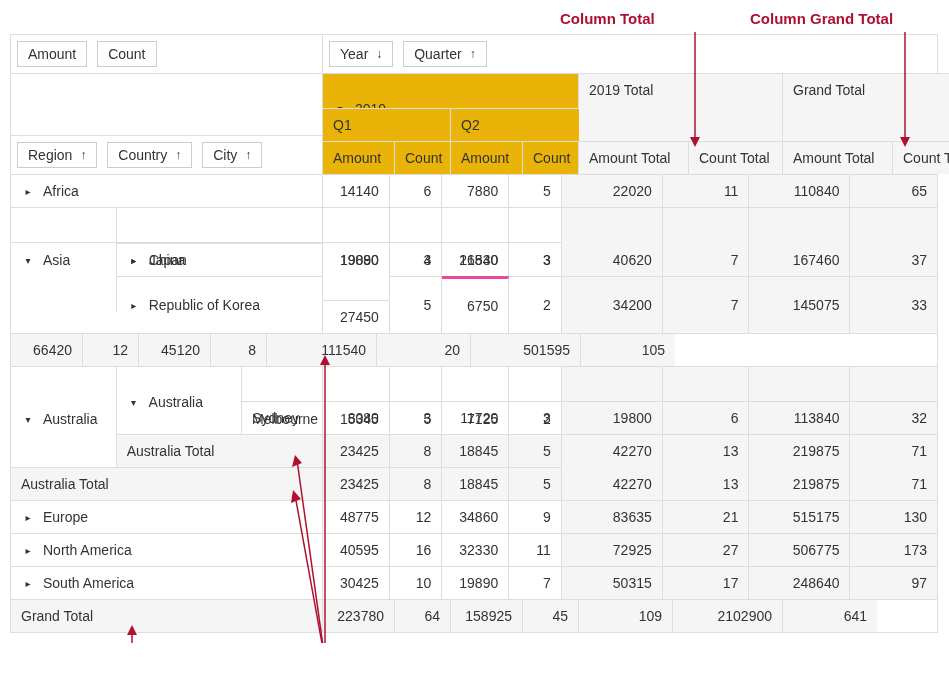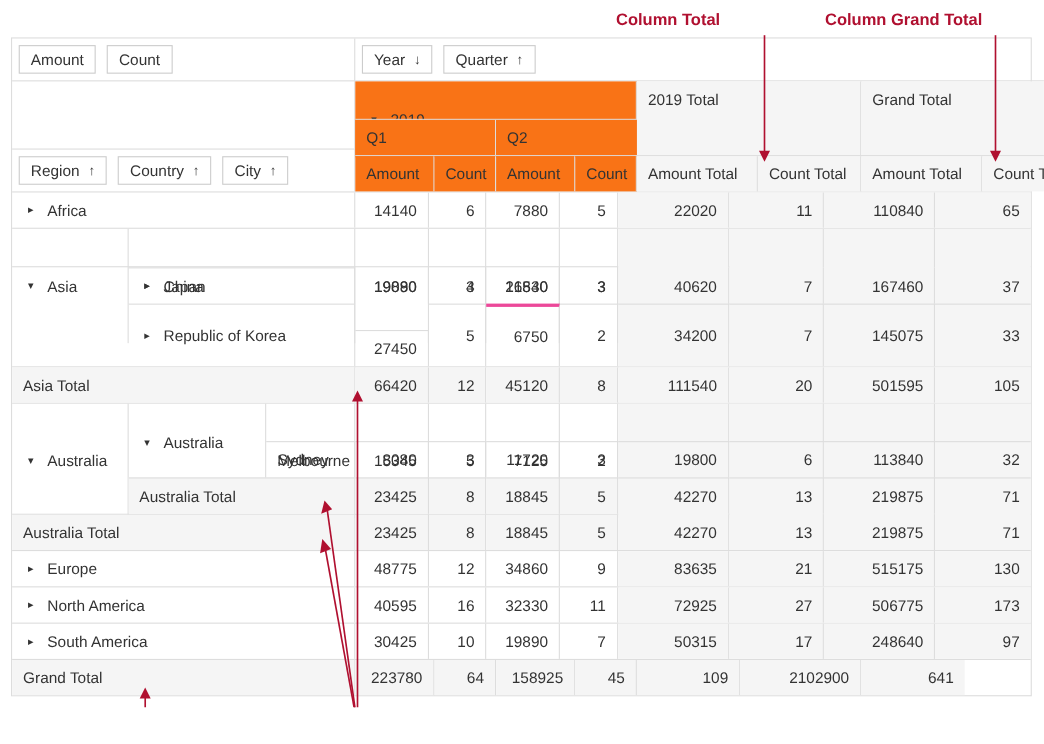--- a/index.html
+++ b/index.html
@@ -20,21 +20,21 @@
     display: inline-flex; align-items: center;
     border: 1px solid #ccc; padding: 4px 10px; margin-right: 6px;
     background: #fff; font-size: 14px; cursor: pointer;
   }
   .sort { font-size: 12px; margin-left: 8px; }
   .row-fields { padding: 6px; border-top: 1px solid #ddd; border-right: 1px solid #ddd; width: 312px; }
   .col-headers { display: flex; flex-direction: column; flex: 1; }
   .ch-row { display: flex; border-top: 1px solid #ddd; }
   .ch-cell {
     padding: 8px 10px; border-right: 1px solid #ddd;
-    background: #f97316; display: flex; align-items: center;
+    background: #eab308; display: flex; align-items: center;
   }
   .ch-cell.total { background: #f5f5f5; }
   .ch-cell:last-child { border-right: none; }
   .expander {
     display: inline-flex; width: 14px; height: 14px;
     align-items: center; justify-content: center;
     margin-right: 8px; font-size: 10px; cursor: pointer;
   }
   .body-row { display: flex; border-top: 1px solid #ddd; }
   .body-row.total .rh, .body-row.total .dc { background: #f5f5f5; }
@@ -223,23 +223,20 @@
         <div class="dc w-cnt" style="border-top:1px solid #ddd;">5</div>
         <div class="dc w-amt" style="border-top:3px solid #ec4899;">6750</div>
         <div class="dc w-cnt" style="border-top:1px solid #ddd;">2</div>
         <div class="dc total w-amtT" style="border-top:1px solid #ddd;">34200</div>
         <div class="dc total w-cntT" style="border-top:1px solid #ddd;">7</div>
         <div class="dc total w-amtG" style="border-top:1px solid #ddd;">145075</div>
         <div class="dc total w-cntG" style="border-top:1px solid #ddd;">33</div>
   </div>
 
   <div class="body-row total">
-    <div class="rh-group">
-          <div class="rh full">Asia Total</div>
-        </div>
     <div class="dc w-amt">66420</div>
         <div class="dc w-cnt">12</div>
         <div class="dc w-amt">45120</div>
         <div class="dc w-cnt">8</div>
         <div class="dc total w-amtT">111540</div>
         <div class="dc total w-cntT">20</div>
         <div class="dc total w-amtG">501595</div>
         <div class="dc total w-cntG">105</div>
   </div>
 

